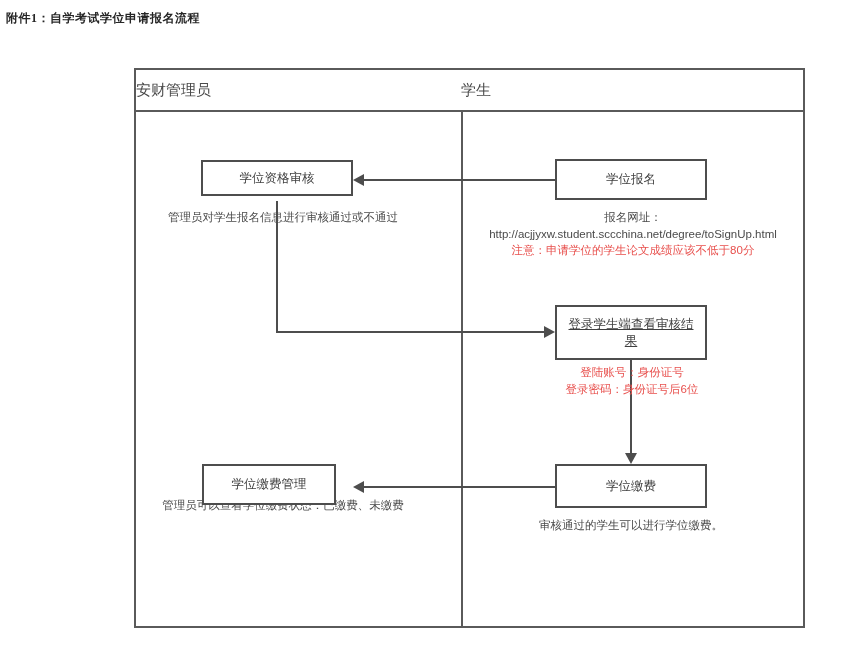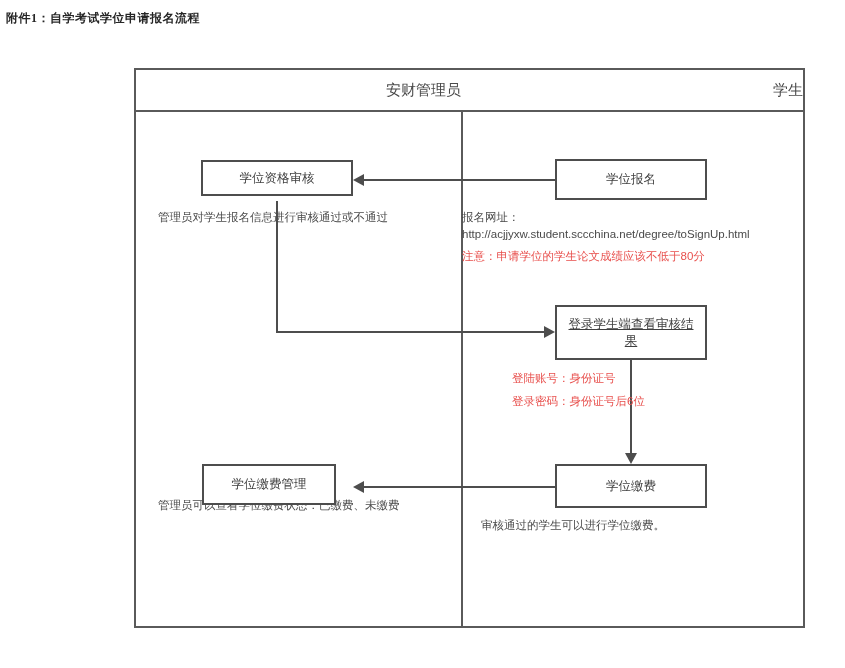--- a/index.html
+++ b/index.html
@@ -50,21 +50,21 @@
     height: 42px;
     border-bottom: 2px solid #5a5a5a;
     box-sizing: border-box;
   }
   .lane-header {
     position: absolute;
     top: 0;
     height: 100%;
     display: flex;
     align-items: center;
-    justify-content: flex-end;
+    justify-content: flex-start;
     font-size: 15px;
     color: #4a4a4a;
     box-sizing: border-box;
   }
   .lane-header.left  { left: 0;     width: 325px; }
   .lane-header.right { left: 325px; width: 342px; }
 
   
   .lane-divider {
     position: absolute;
@@ -94,29 +94,29 @@
 
   #node-review   { left: 65px;  top: 90px;  width: 152px; height: 36px; }
   #node-signup   { left: 419px; top: 89px;  width: 152px; height: 41px; }
   #node-check    { left: 419px; top: 235px; width: 152px; height: 55px; text-decoration: underline; }
   #node-payadmin { left: 66px;  top: 394px; width: 134px; height: 41px; justify-content: center; }
   #node-pay      { left: 419px; top: 394px; width: 152px; height: 44px; }
 
   
   .caption {
     position: absolute;
+    text-align: center;
     font-size: 11.5px;
     line-height: 1.45;
     color: #4a4a4a;
     z-index: 3;
   }
   .caption.red,
   .note-red {
     color: #e8504d;
-    margin-top: 6px;
   }
 
   #cap-review   { left: 22px;  top: 139px; width: 250px; }
   #cap-signup   { left: 326px; top: 139px; width: 342px; }
   #cap-check    { left: 376px; top: 294px; width: 240px; }
   #cap-payadmin { left: 22px;  top: 427px; width: 250px; }
   #cap-pay      { left: 345px; top: 447px; width: 300px; }
 
   .url-line {
     word-break: break-all;

